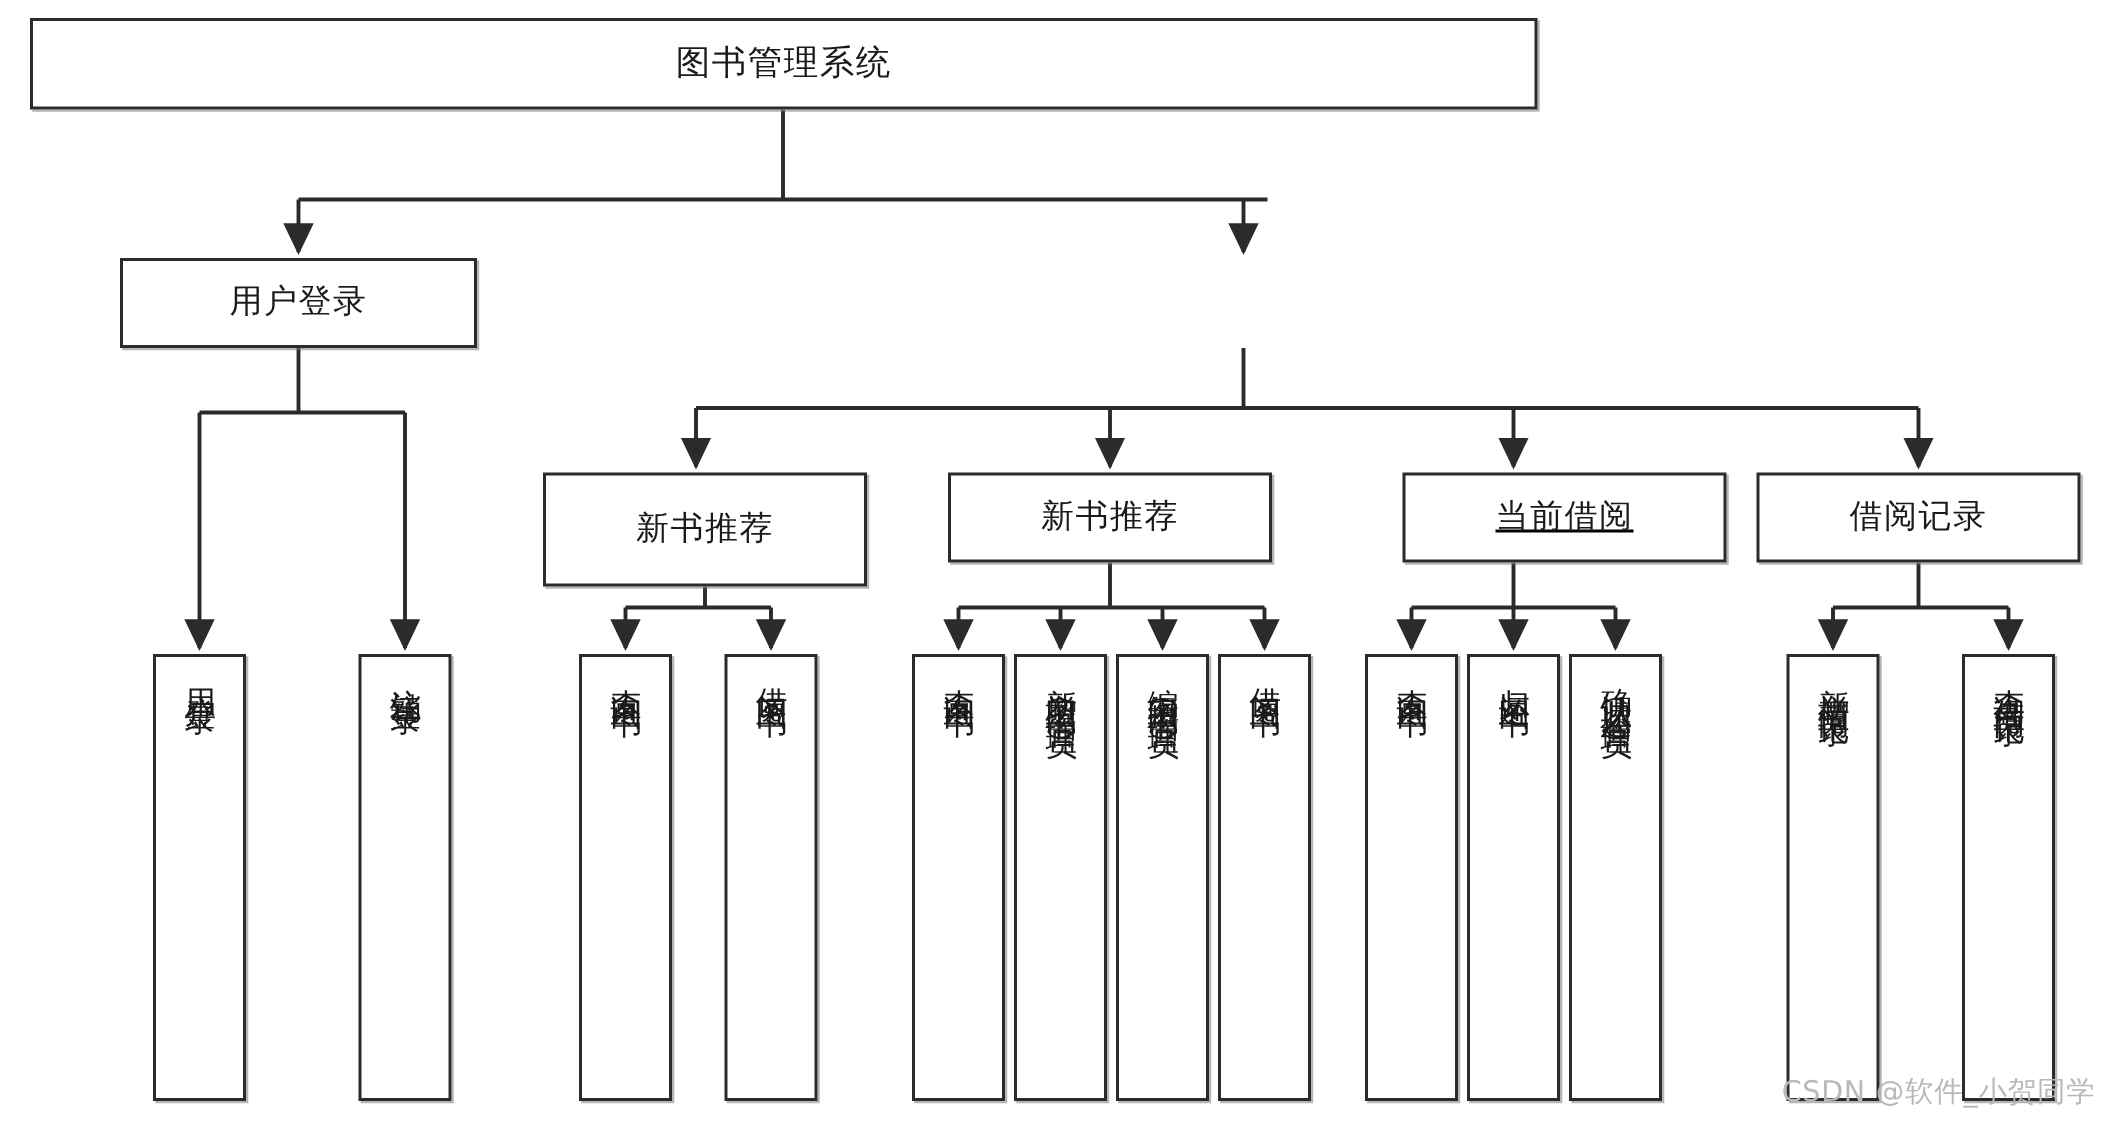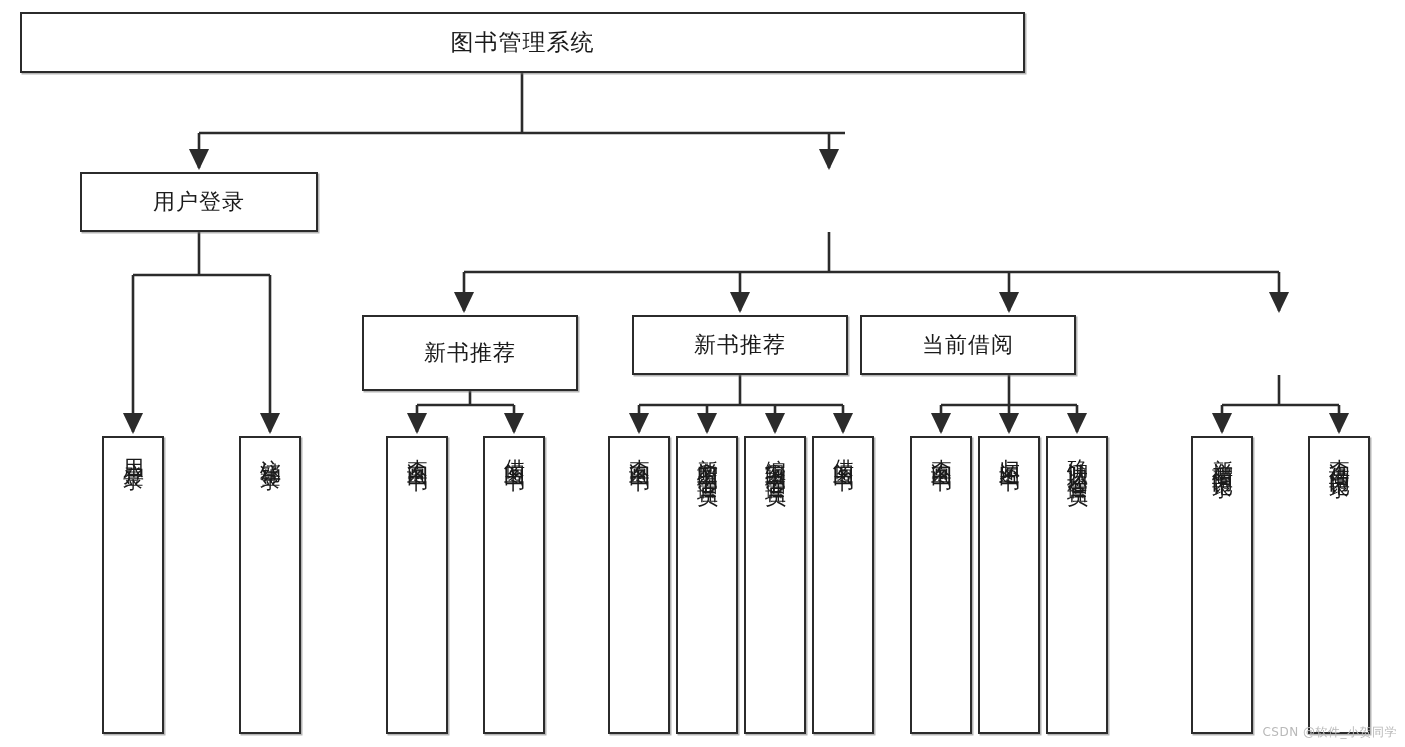--- a/index.html
+++ b/index.html
@@ -56,21 +56,21 @@
     letter-spacing: 4px;
     line-height: 1.0;
     white-space: nowrap;
     text-align: center;
   }
   .watermark {
     position: absolute;
     right: 8px;
     bottom: 6px;
     color: #b9b9b9;
-    font-size: 12px;
+    font-size: 19px;
     letter-spacing: 0.5px;
     white-space: nowrap;
     user-select: none;
   }
 </style>
 </head>
 <body>
 
 <div id="diagram-root">
 
@@ -131,22 +131,25 @@
   <div class="node" style="left:80px; top:172px; width:238px; height:60px;">
     <span class="label">用户登录</span>
   </div>
 
   <div class="node" style="left:362px; top:315px; width:216px; height:76px;">
     <span class="label">新书推荐</span>
   </div>
   <div class="node" style="left:632px; top:315px; width:216px; height:60px;">
     <span class="label">新书推荐</span>
   </div>
-  <div class="node" style="left:860px; top:315px; width:216px; height:60px;">
+  <div class="node" style="left:935px; top:315px; width:216px; height:60px;text-decoration:underline;">
     <span class="label">当前借阅</span>
+  </div>
+  <div class="node" style="left:1171px; top:315px; width:216px; height:60px;">
+    <span class="label">借阅记录</span>
   </div>
 
   <div class="node vertical" style="left:102px; top:436px; width:62px; height:298px;">
     <span class="label">用户登录</span>
   </div>
   <div class="node vertical" style="left:239px; top:436px; width:62px; height:298px;">
     <span class="label">注销登录</span>
   </div>
 
   <div class="node vertical" style="left:386px; top:436px; width:62px; height:298px;">

